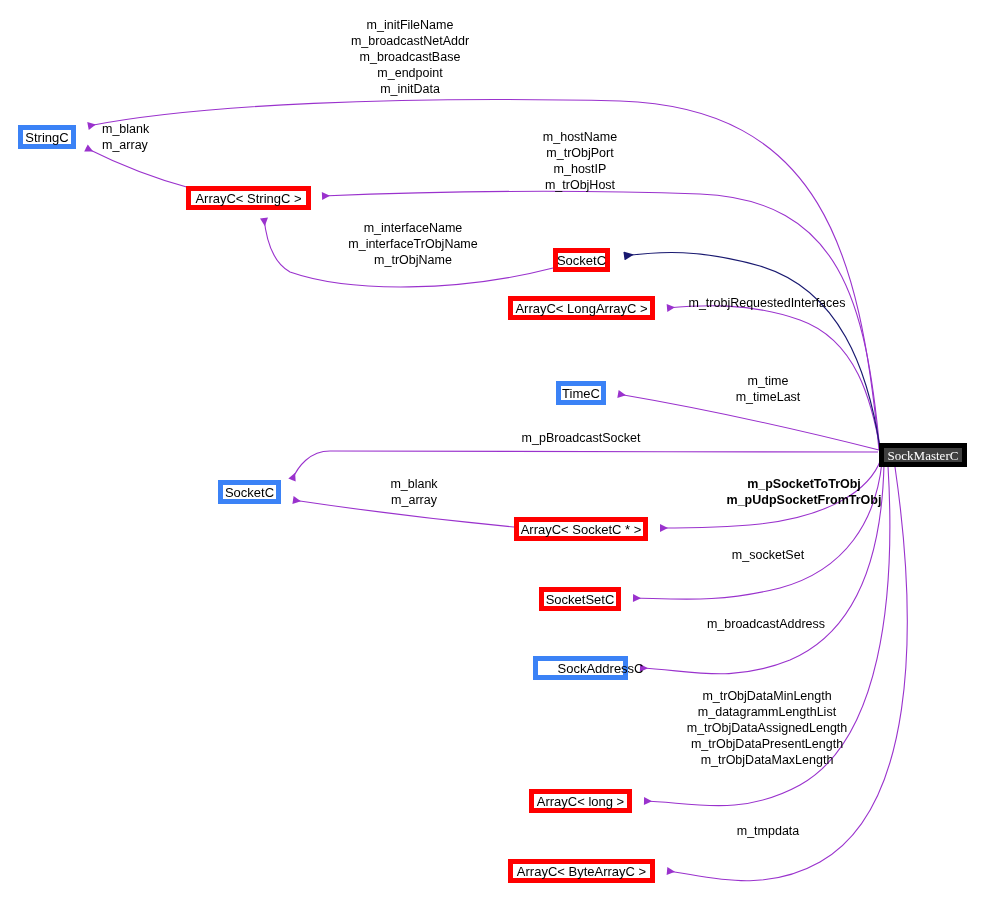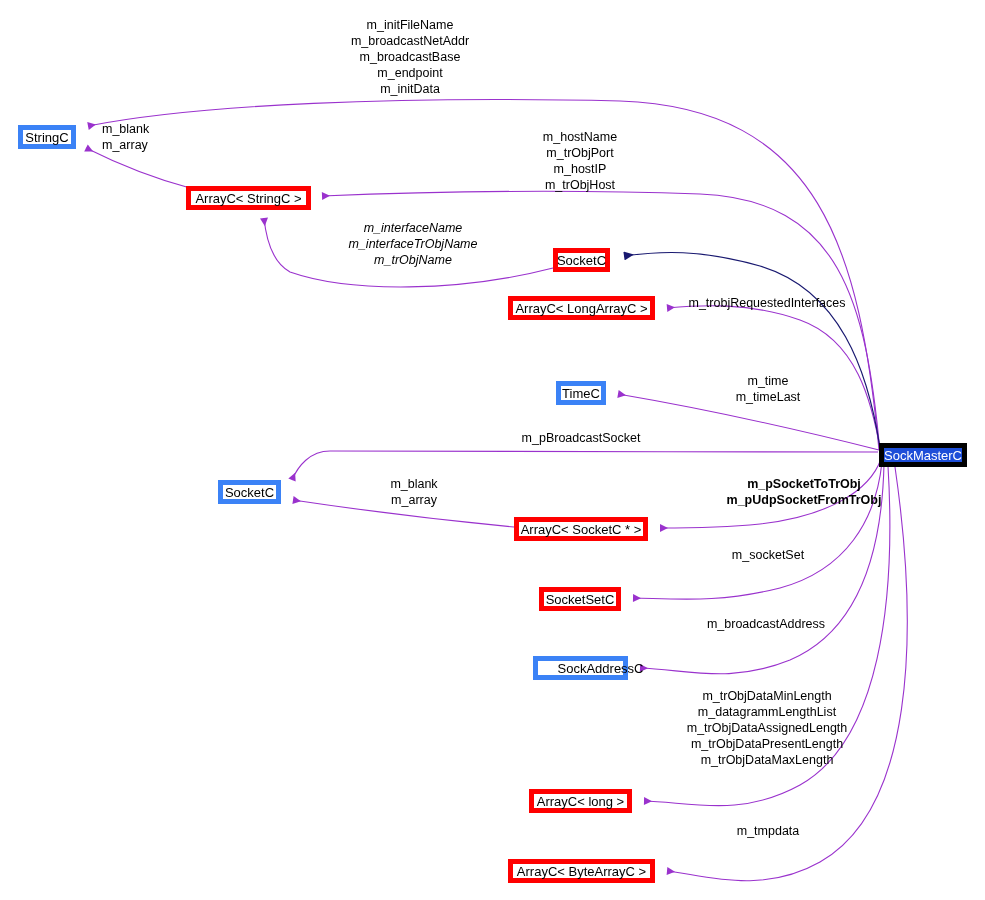--- a/index.html
+++ b/index.html
@@ -34,23 +34,24 @@
     white-space: nowrap;
     background: #ffffff;
     border: 5px solid #3b82f6;
     color: #000000;
     z-index: 5;
   }
   .node.red {
     border-color: #ff0000;
   }
   .node.focus {
-    background: #1d4ed8;
+    background: #404040;
     border-color: #000000;
     color: #ffffff;
+    font-family: Liberation Serif, serif;
   }
   .edge-label {
     position: absolute;
     font-size: 12.5px;
     line-height: 16px;
     color: #000000;
     white-space: pre;
     text-align: center;
     z-index: 4;
   }
@@ -159,21 +160,21 @@
 m_initData</div>
 
   <div class="edge-label left" style="left:102px; top:121px;">m_blank
 m_array</div>
 
   <div class="edge-label center" style="left:580px; top:129px;">m_hostName
 m_trObjPort
 m_hostIP
 m_trObjHost</div>
 
-  <div class="edge-label center" style="left:413px; top:220px;font-style:italic;">m_interfaceName
+  <div class="edge-label center" style="left:413px; top:220px;">m_interfaceName
 m_interfaceTrObjName
 m_trObjName</div>
 
   <div class="edge-label center" style="left:767px; top:295px;">m_trobjRequestedInterfaces</div>
 
   <div class="edge-label center" style="left:768px; top:373px;">m_time
 m_timeLast</div>
 
   <div class="edge-label center" style="left:581px; top:430px;">m_pBroadcastSocket</div>
 

